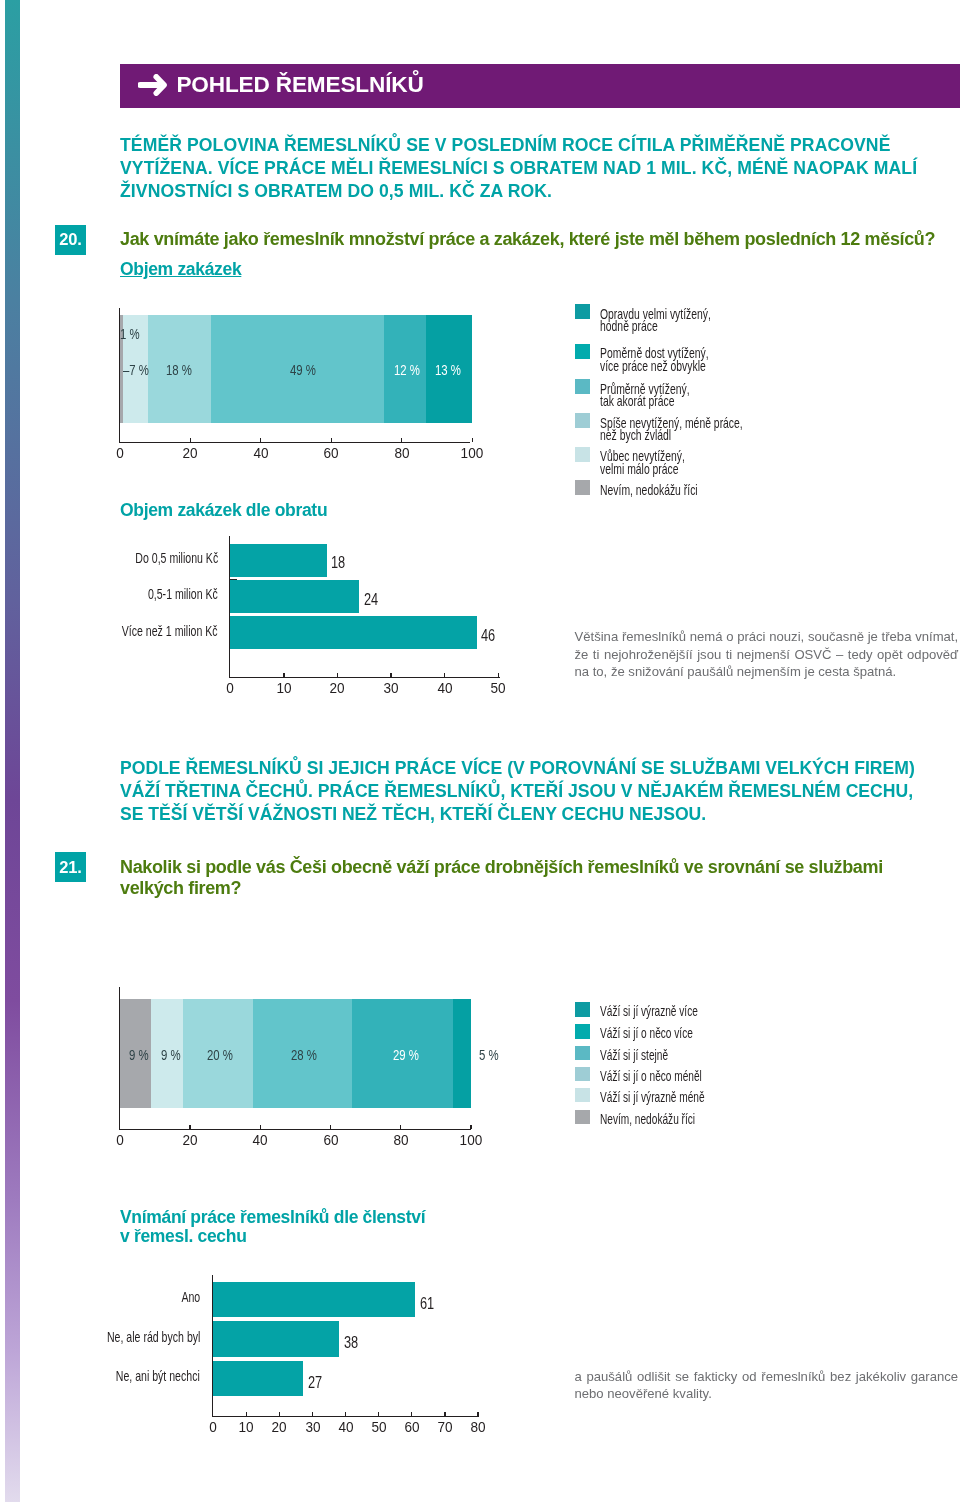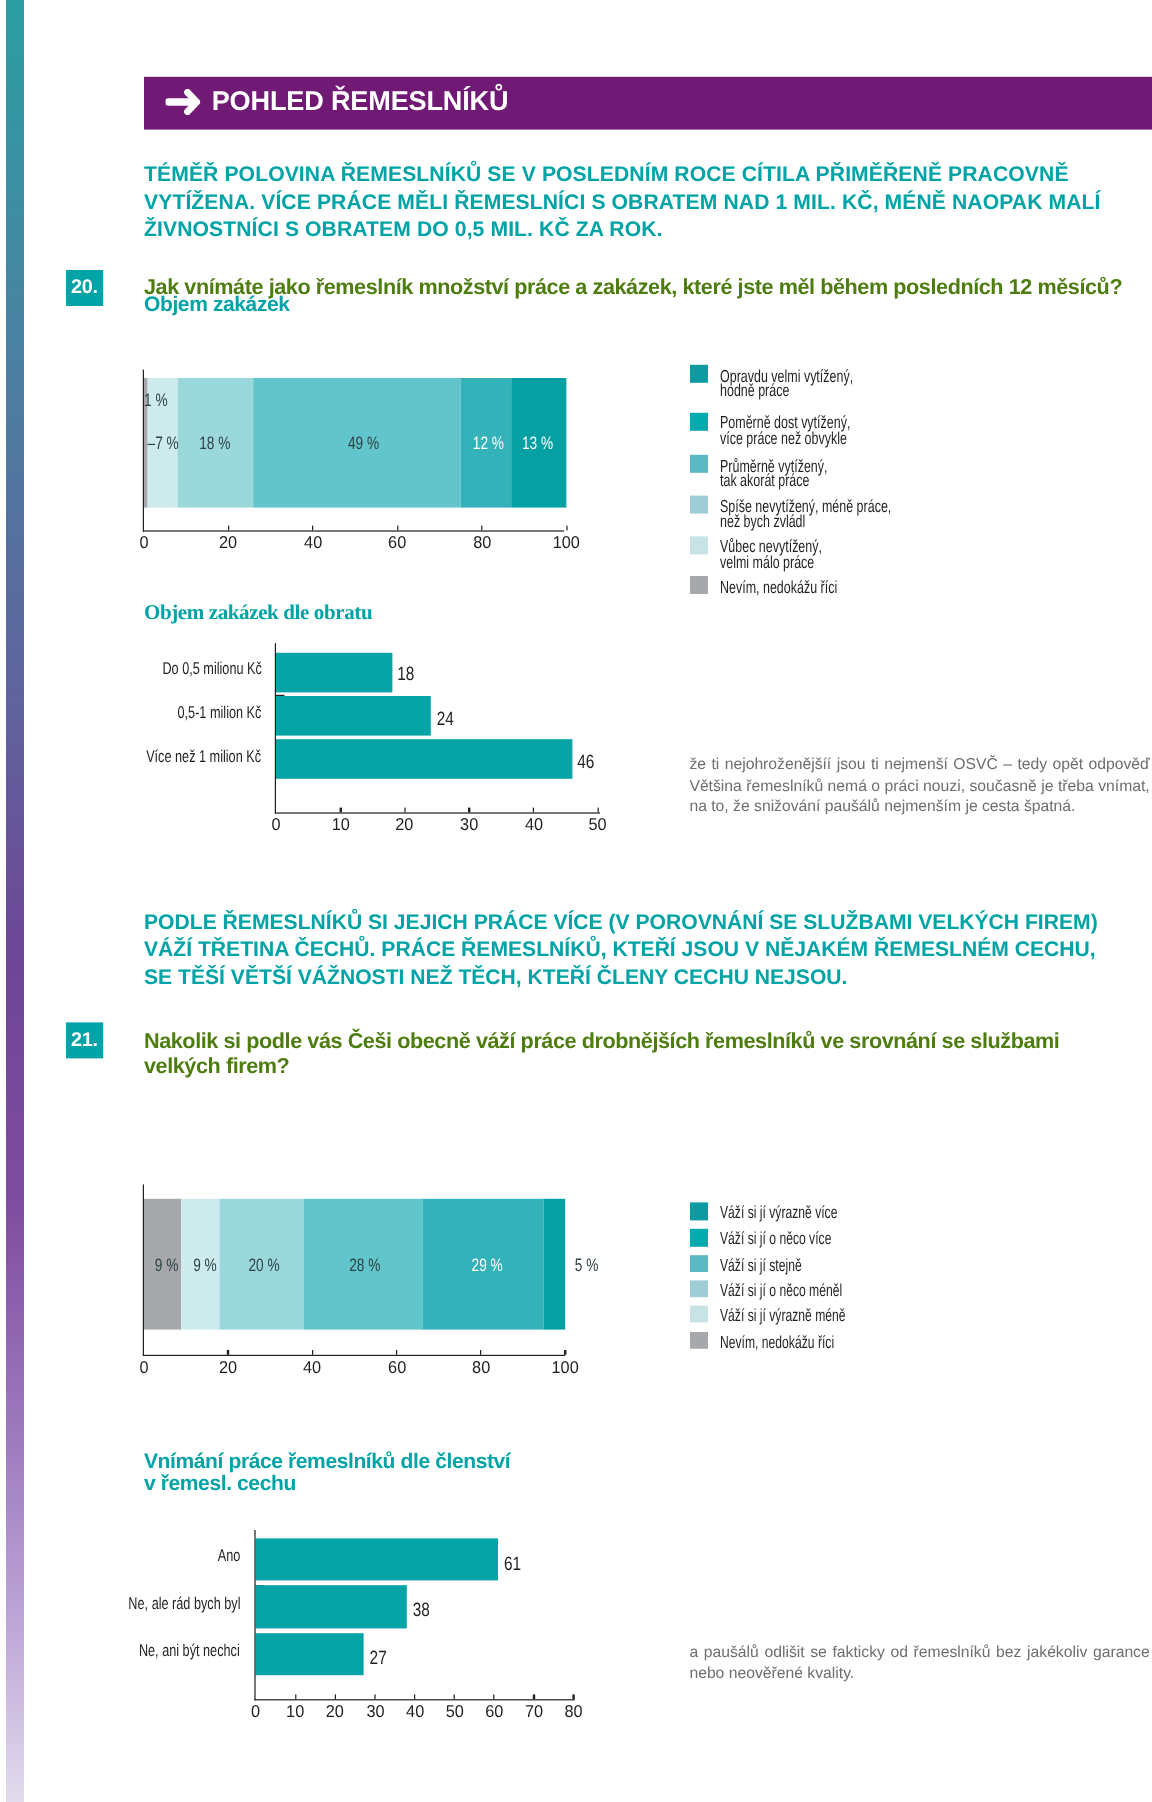--- a/index.html
+++ b/index.html
@@ -65,21 +65,21 @@
     <div class="btitle">POHLED ŘEMESLNÍKŮ</div>
   </div>
 
   <div class="intro">TÉMĚŘ POLOVINA ŘEMESLNÍKŮ SE V POSLEDNÍM ROCE CÍTILA PŘIMĚŘENĚ PRACOVNĚ
 VYTÍŽENA. VÍCE PRÁCE MĚLI ŘEMESLNÍCI S OBRATEM NAD 1 MIL. KČ, MÉNĚ NAOPAK MALÍ
 ŽIVNOSTNÍCI S OBRATEM DO 0,5 MIL. KČ ZA ROK.</div>
 
   <div class="qnum" style="left:55.1px;top:224.8px;">20.</div>
   <div class="qtext" style="left:120px;top:229.4px;width:830px;">Jak vnímáte jako řemeslník množství práce a zakázek, které jste měl během posledních 12 měsíců?</div>
 
-  <div class="chart-title" style="left:120px;top:244px;">Objem zakázek</div>
+  <div class="chart-title" style="left:120px;top:260px;text-decoration:underline;">Objem zakázek</div>
   <div id="chart1">
       <div class="seg" style="left:119.7px;top:315.3px;width:3.525px;height:107.5px;background:#a6a8ac;"></div>
       <div class="seg" style="left:123.22500000000001px;top:315.3px;width:24.675px;height:107.5px;background:#cdeaec;"></div>
       <div class="seg" style="left:147.9px;top:315.3px;width:63.449999999999996px;height:107.5px;background:#9ad8dc;"></div>
       <div class="seg" style="left:211.35px;top:315.3px;width:172.725px;height:107.5px;background:#62c5cb;"></div>
       <div class="seg" style="left:384.075px;top:315.3px;width:42.3px;height:107.5px;background:#33b2b9;"></div>
       <div class="seg" style="left:426.375px;top:315.3px;width:45.824999999999996px;height:107.5px;background:#05a0a3;"></div>
       <div class="seglabel" style="left:120.4px;top:325.4px;color:#2e4347;">1 %</div>
       <div class="seglabel" style="left:122.7px;top:360.5px;color:#2e4347;">–7 %</div>
       <div class="seglabel" style="left:166.2px;top:360.5px;color:#2e4347;">18 %</div>
@@ -114,21 +114,21 @@
       <div class="sw" style="left:0px;top:109px;background:#9ecdd5;width:15.4px;height:15px;"></div>
       <div class="lb" style="left:25.3px;top:112.6px;transform:scaleX(0.717);">Spíše nevytížený, méně práce,
 než bych zvládl</div>
       <div class="sw" style="left:0px;top:142.6px;background:#c8e3e6;width:15.4px;height:15px;"></div>
       <div class="lb" style="left:25.3px;top:146.2px;transform:scaleX(0.717);">Vůbec nevytížený,
 velmi málo práce</div>
       <div class="sw" style="left:0px;top:175.9px;background:#a6a8ab;width:15.4px;height:15px;"></div>
       <div class="lb" style="left:25.3px;top:179.5px;transform:scaleX(0.717);">Nevím, nedokážu říci</div>
     </div>
 
-  <div class="chart-title" style="left:120px;top:500.8px;font-family:Liberation Serif, serif;">Objem zakázek dle obratu</div>
+  <div class="chart-title" style="left:120px;top:500.8px;">Objem zakázek dle obratu</div>
   <div id="chart2">
       <div class="axisline" style="left:230.3px;top:578.6px;width:7px;height:1.5px;"></div>
       <div class="seg" style="left:230.3px;top:543.5px;width:96.408px;height:33.2px;background:#04a3a6;"></div>
       <div class="barval" style="left:331.408px;top:555.2px;line-height:16px;"><span>18</span></div>
       <div class="catlabel" style="left:47.90000000000001px;top:550.7px;width:170px;line-height:14.2px;"><span>Do 0,5 milionu Kč</span></div>
       <div class="seg" style="left:230.3px;top:579.9px;width:128.54399999999998px;height:33.2px;background:#04a3a6;"></div>
       <div class="barval" style="left:363.544px;top:591.6px;line-height:16px;"><span>24</span></div>
       <div class="catlabel" style="left:47.90000000000001px;top:587.1px;width:170px;line-height:14.2px;"><span>0,5-1 milion Kč</span></div>
       <div class="seg" style="left:230.3px;top:616.3px;width:246.376px;height:33.2px;background:#04a3a6;"></div>
       <div class="barval" style="left:481.37600000000003px;top:628px;line-height:16px;"><span>46</span></div>
@@ -142,22 +142,22 @@
       <div class="ticklabel" style="left:307.42px;top:680.6px;width:60px;"><span>20</span></div>
       <div class="tick" style="left:390.38px;top:673.3px;"></div>
       <div class="ticklabel" style="left:360.98px;top:680.6px;width:60px;"><span>30</span></div>
       <div class="tick" style="left:443.94px;top:673.3px;"></div>
       <div class="ticklabel" style="left:414.54px;top:680.6px;width:60px;"><span>40</span></div>
       <div class="tick" style="left:497.5px;top:673.3px;"></div>
       <div class="ticklabel" style="left:468.1px;top:680.6px;width:60px;"><span>50</span></div>
     </div>
 
   <div class="note" style="left:574.5px;top:628.3px;width:383.6px;">
+    <div class="nl">Většina řemeslníků nemá o práci nouzi, současně je třeba vnímat,</div>
     <div class="nl">že ti nejohroženějšíí jsou ti nejmenší OSVČ – tedy opět odpověď</div>
-    <div class="nl">Většina řemeslníků nemá o práci nouzi, současně je třeba vnímat,</div>
     <div class="nl last">na to, že snižování paušálů nejmenším je cesta špatná.</div>
   </div>
 
   <div class="midhead" style="top:757px;">PODLE ŘEMESLNÍKŮ SI JEJICH PRÁCE VÍCE (V POROVNÁNÍ SE SLUŽBAMI VELKÝCH FIREM)
 VÁŽÍ TŘETINA ČECHŮ. PRÁCE ŘEMESLNÍKŮ, KTEŘÍ JSOU V NĚJAKÉM ŘEMESLNÉM CECHU,
 SE TĚŠÍ VĚTŠÍ VÁŽNOSTI NEŽ TĚCH, KTEŘÍ ČLENY CECHU NEJSOU.</div>
 
   <div class="qnum" style="left:55.1px;top:851.9px;">21.</div>
   <div class="qtext" style="left:120px;top:857px;width:790px;">Nakolik si podle vás Češi obecně váží práce drobnějších řemeslníků ve srovnání se službami
 velkých firem?</div>

